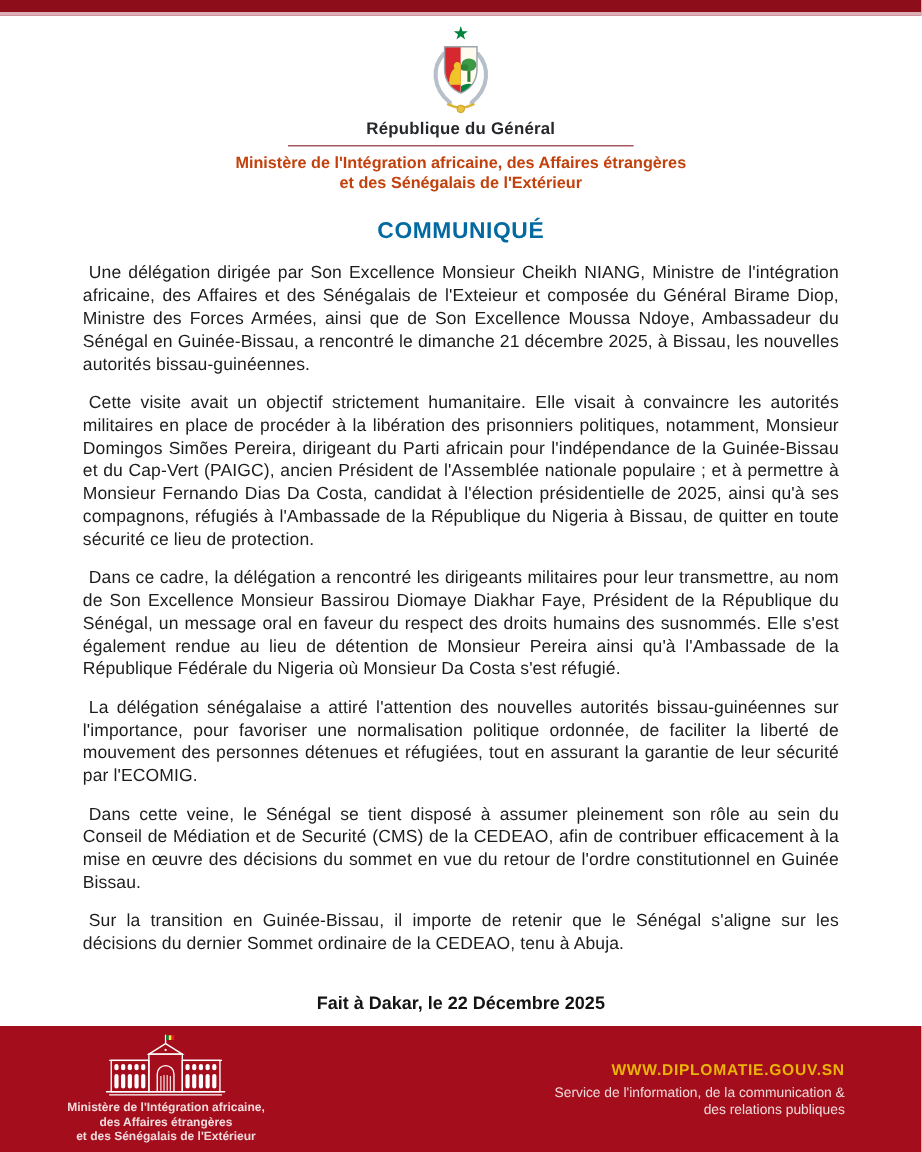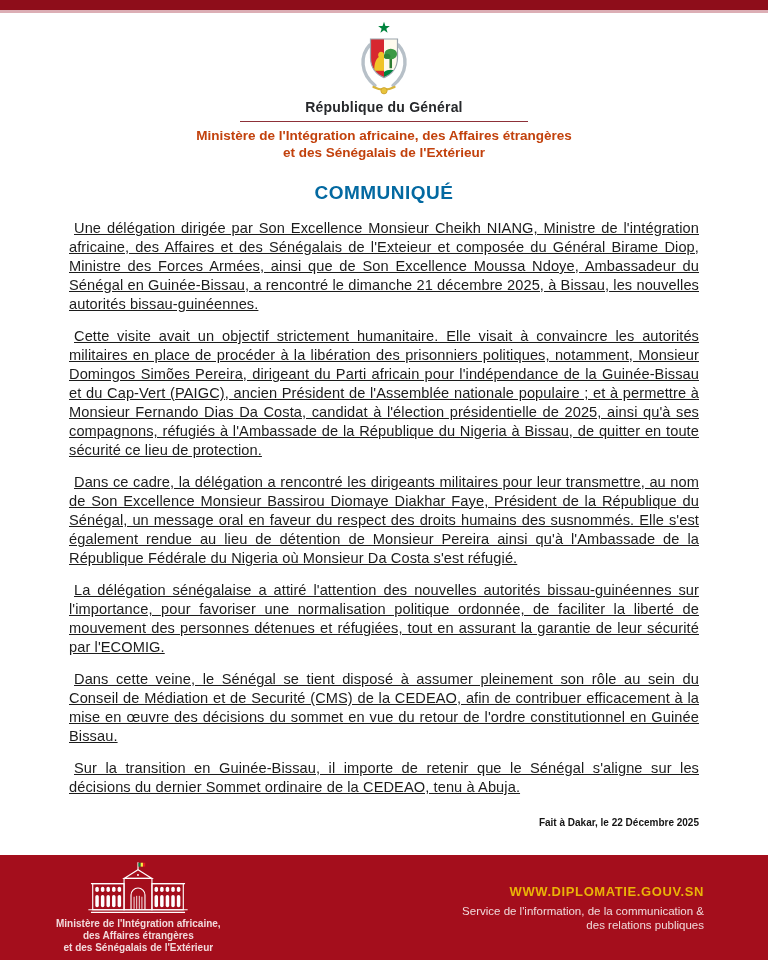--- a/index.html
+++ b/index.html
@@ -18,23 +18,23 @@
   .header-rule { width: 288px; height: 0; border: none; border-top: 1.5px solid #8d3038; margin: 6px auto 5px; }
   .ministry-name { font-size: 13.5px; font-weight: 700; line-height: 17px; color: #c2410c; }
 
   .doc { padding: 0 69px; }
   .doc-title {
     text-align: center; font-size: 19px; font-weight: 700; letter-spacing: .5px;
     color: #0369a1; margin: 21px 0 15px 0;
   }
   .para {
     text-align: justify; font-size: 14.6px; line-height: 19px; letter-spacing: .1px;
-    color: #1c1c1c; margin: 0 0 13px 0; text-indent: 5px; text-decoration: underline;
+    color: #1c1c1c; margin: 0 0 13px 0; text-indent: 5px;
   }
-  .dateline { text-align: right; font-size: 10px; font-weight: 700; color: #141414; margin-top: 20px; }
+  .dateline { text-align: center; font-size: 15px; font-weight: 700; color: #141414; margin-top: 31px; }
 
   .footer {
     position: absolute; left: 0; bottom: 0; width: 768px; height: 105px;
     background: #a40e1c; color: #ffffff;
     display: flex; justify-content: space-between; align-items: center;
     padding: 0 64px 0 56px;
   }
   .footer-left { text-align: center; }
   .footer-left .building { display: block; margin: 0 auto 3px; }
   .footer-ministry { font-size: 10px; font-weight: 700; line-height: 12px; color: #f2dadc; }

